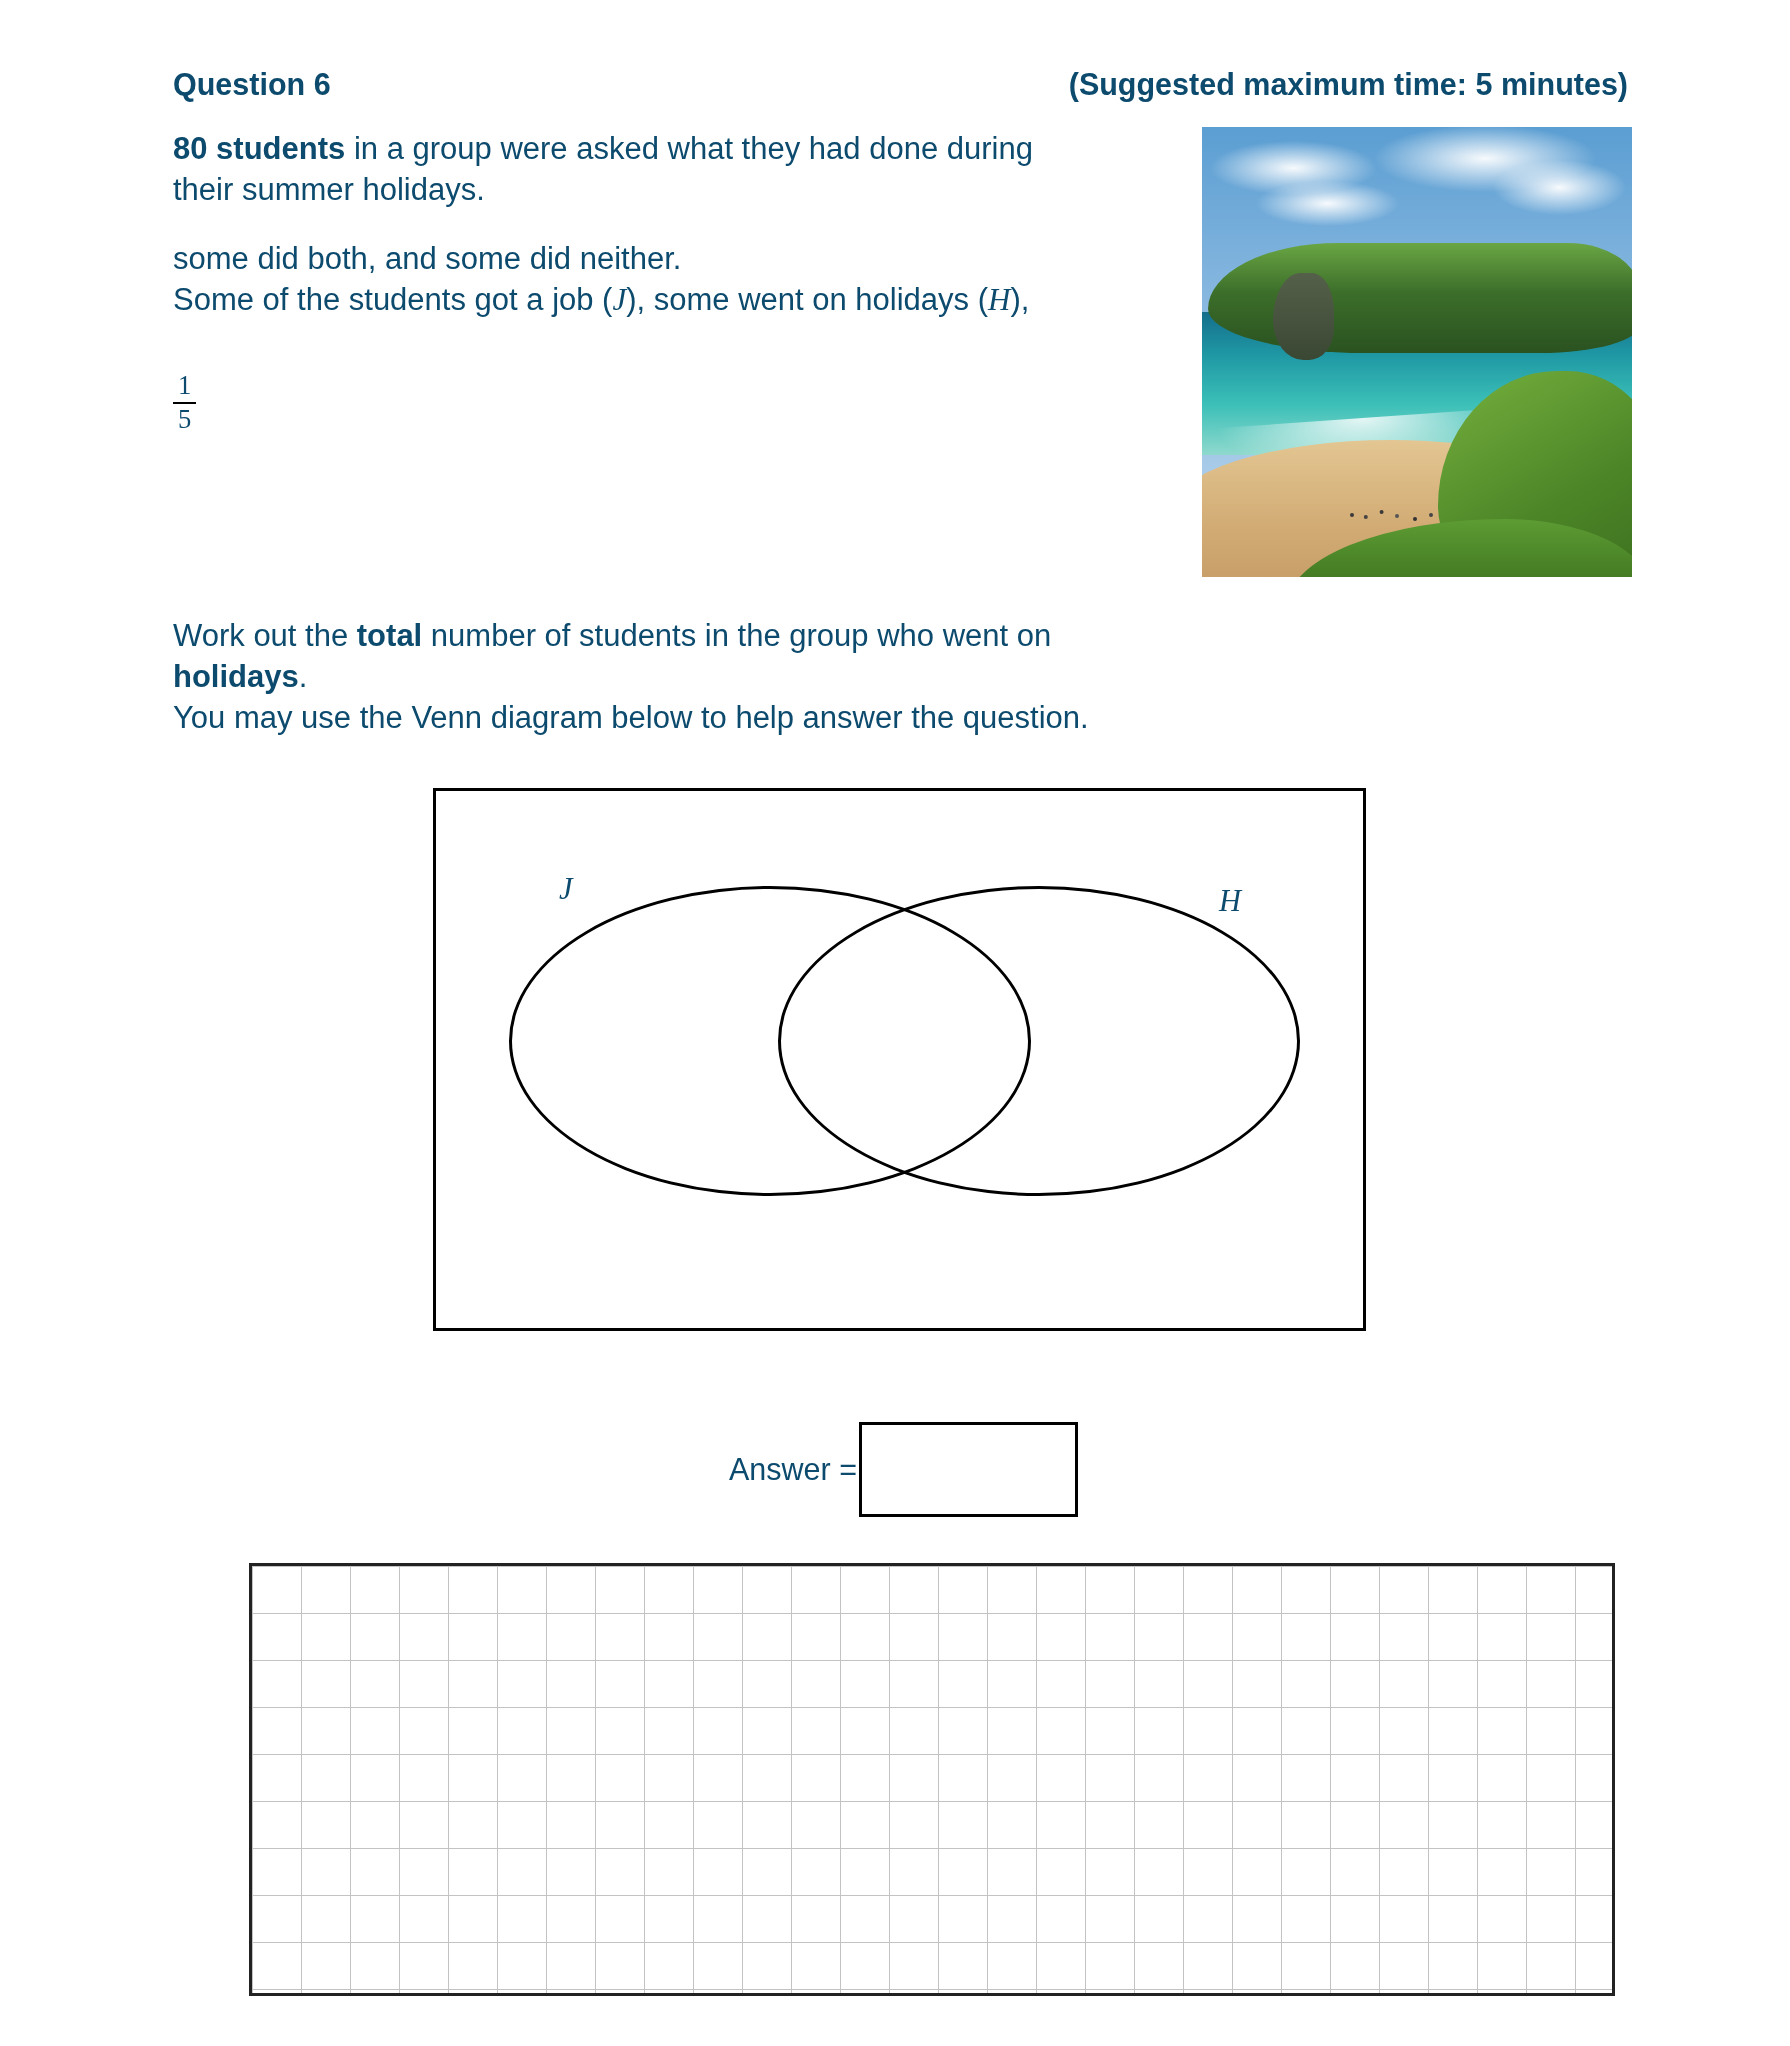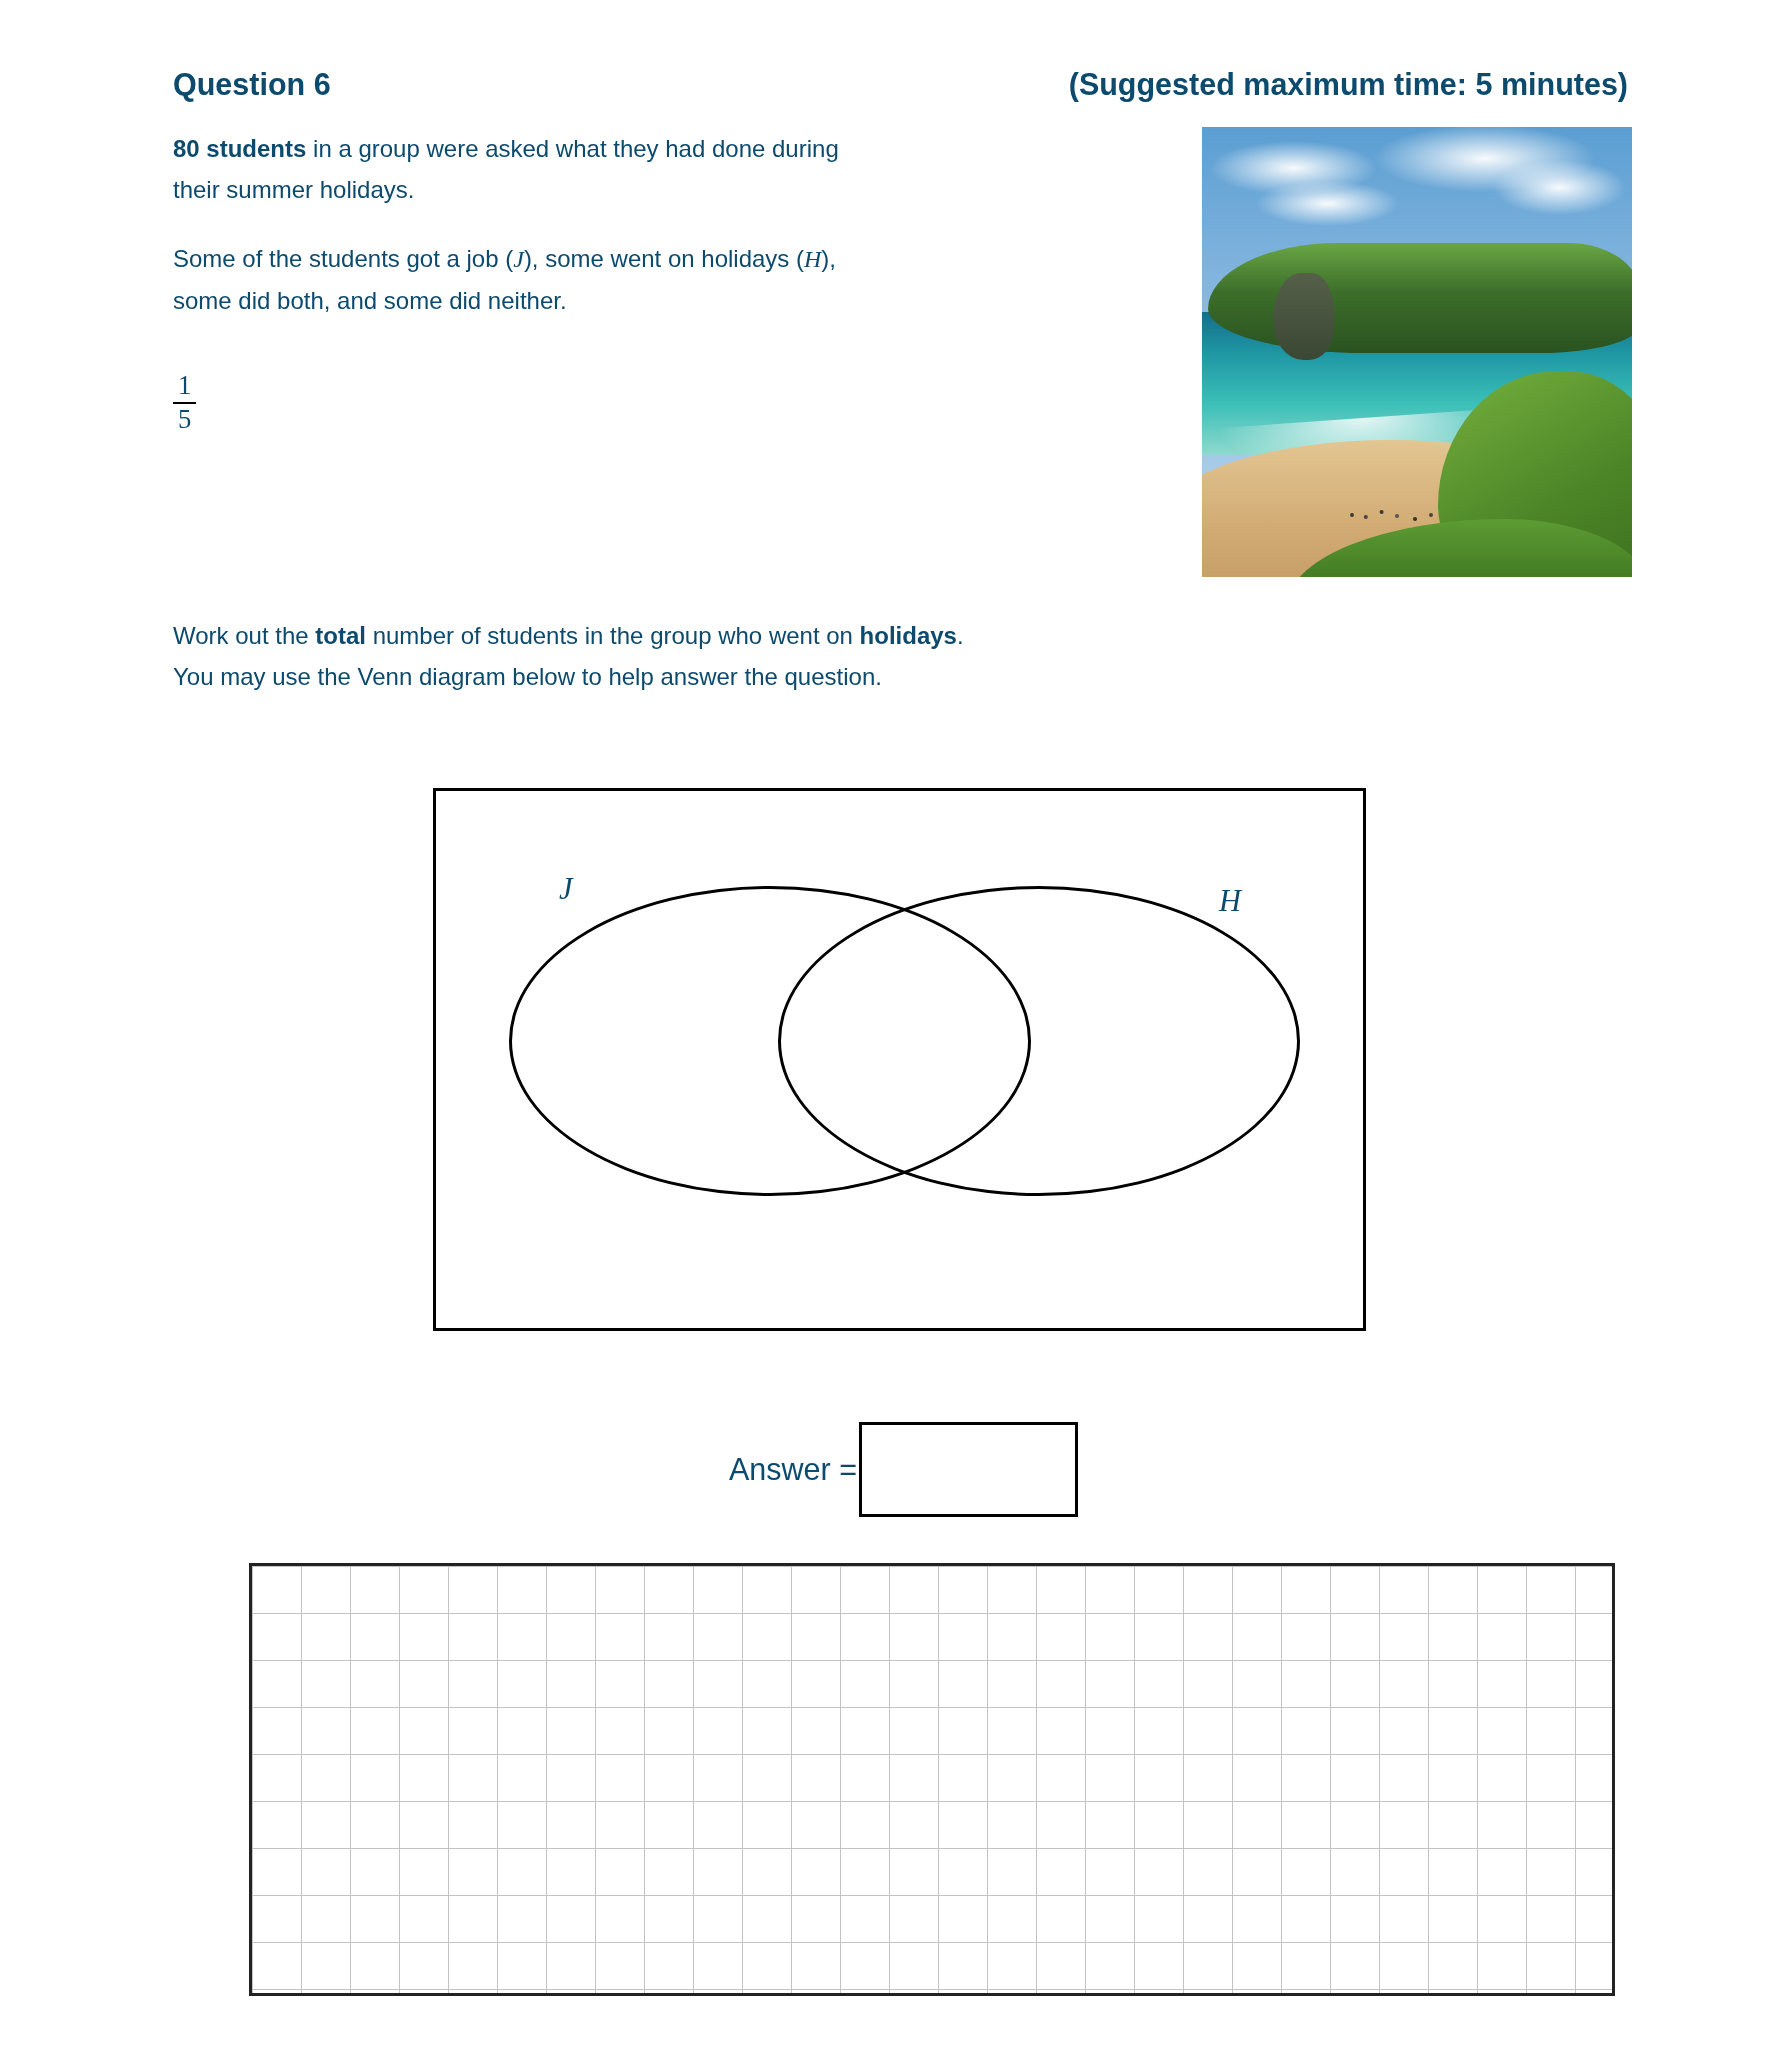--- a/index.html
+++ b/index.html
@@ -18,21 +18,21 @@
     left: 173px; right: 163px; top: 67px;
     display: flex;
     justify-content: space-between;
     font-size: 30.5px;
     font-weight: bold;
   }
   .para {
     position: absolute;
     left: 173px;
     width: 995px;
-    font-size: 24px;
+    font-size: 31px;
     line-height: 41px;
   }
   .p1 { top: 128px; }
   .p2 { top: 238px; }
   .frac-row {
     position: absolute;
     left: 173px; top: 361px;
     height: 83px;
     display: flex;
     align-items: center;
@@ -175,22 +175,22 @@
     <span>Question 6</span>
     <span>(Suggested maximum time: 5 minutes)</span>
   </div>
 
   <div class="para p1">
     <div class="line"><b>80 students</b><span> in a group were asked what they had done during</span></div>
     <div class="line">their summer holidays.</div>
   </div>
 
   <div class="para p2">
+    <div class="line">some did both, and some did neither.</div>
     <div class="line"><span>Some of the students got a job (</span><span class="mvar">J</span><span>), some went on holidays (</span><span class="mvar">H</span><span>),</span></div>
-    <div class="line">some did both, and some did neither.</div>
   </div>
 
   <div class="frac-row">
     <span class="fraction">
         <span class="frac-num">1</span>
         <span class="frac-den">5</span>
       </span>
   </div>
 
 

